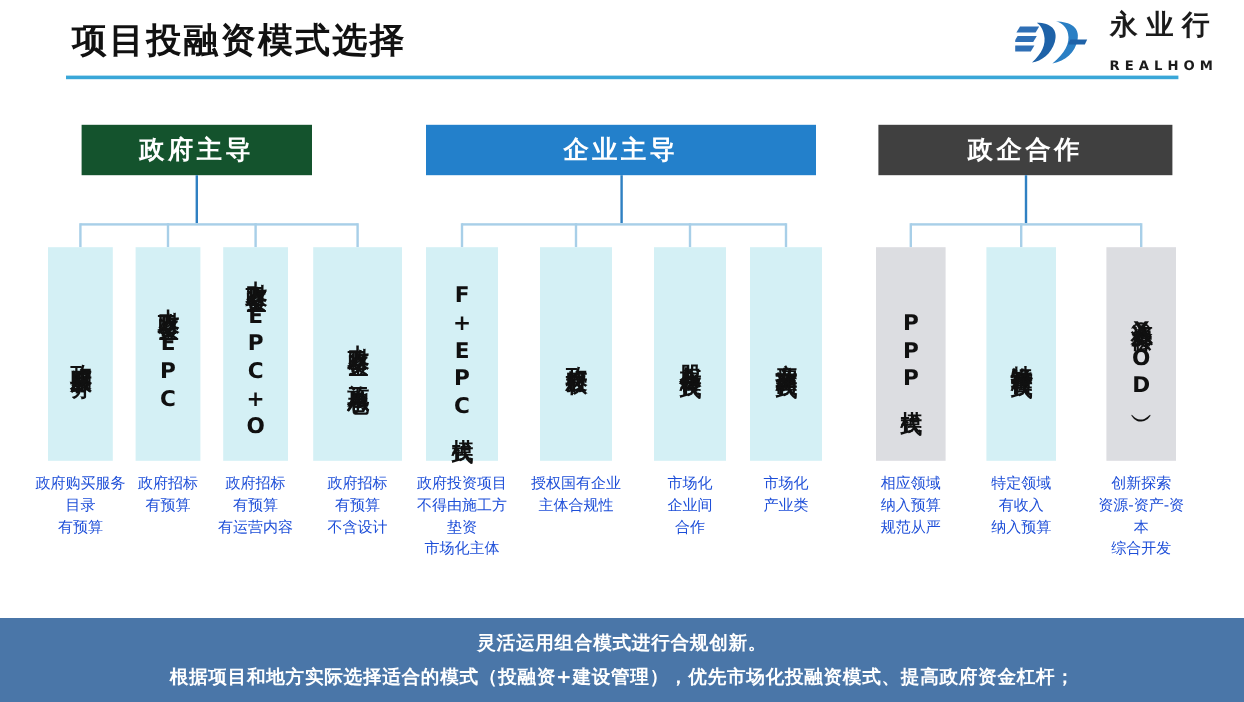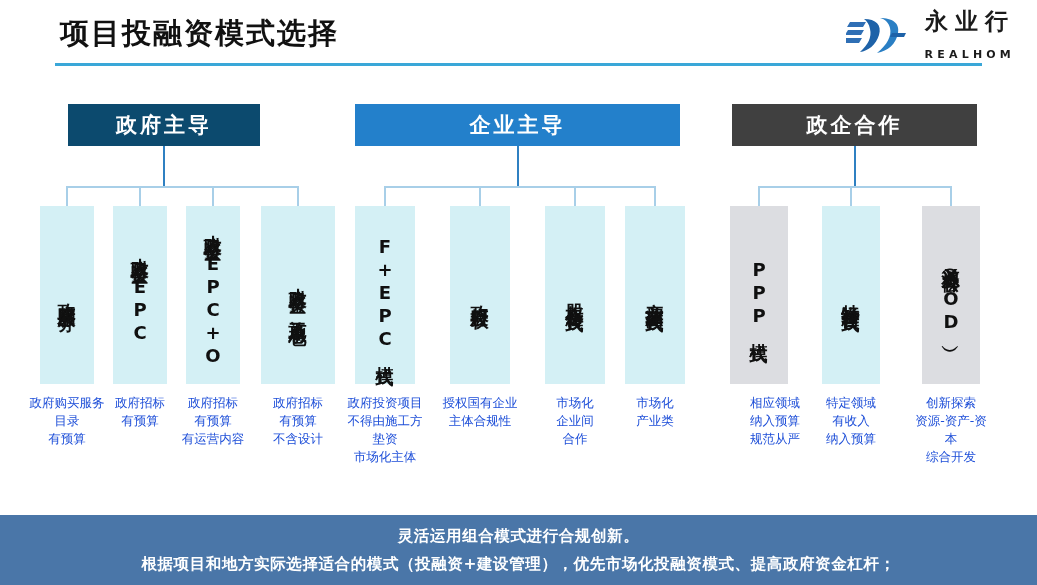--- a/index.html
+++ b/index.html
@@ -93,21 +93,21 @@
     </svg>
     <div id="brand-words">
       <div id="brand-cn">永业行</div>
       <div id="brand-en">REALHOM</div>
     </div>
   </div>
 </div>
 
 <div id="diagram">
     <div class="group" style="left: 18px; width: 320px; height: 430px;">
-      <div class="group-header" style="left: 50px; width: 192px; background: #0c4a6e;">政府主导</div>
+      <div class="group-header" style="left: 50px; width: 192px; background: #14532d;">政府主导</div>
       <div class="stem" style="left: 145px; top: 70px; height: 40px; background: rgb(47, 128, 194);"></div>
       <div class="hbar" style="left: 49px; top: 110px; width: 231px; background: rgb(168, 207, 232);"></div>
       <div class="drop" style="left: 48px; top: 110px; height: 20px; background: rgb(168, 207, 232);"></div>
       <div class="card cyan" style="left: 22px; top: 130px; width: 54px; height: 178px; background: rgb(212, 240, 245);">
         <div class="card-label">政府购买服务</div>
       </div>
       <div class="caption" style="left: 8px; top: 318px; width: 82px;">
         <div>政府购买服务目录</div>
         <div>有预算</div>
       </div>
@@ -177,21 +177,21 @@
       </div>
     </div>
     <div class="group" style="left: 712px; width: 320px; height: 430px;">
       <div class="group-header" style="left: 20px; width: 245px; background: #404040;">政企合作</div>
       <div class="stem" style="left: 141.5px; top: 70px; height: 40px; background: rgb(47, 128, 194);"></div>
       <div class="hbar" style="left: 47px; top: 110px; width: 192px; background: rgb(168, 207, 232);"></div>
       <div class="drop" style="left: 46px; top: 110px; height: 20px; background: rgb(168, 207, 232);"></div>
       <div class="card gray" style="left: 18px; top: 130px; width: 58px; height: 178px; background: rgb(220, 221, 225);">
         <div class="card-label">PPP模式</div>
       </div>
-      <div class="caption" style="left: 22px; top: 318px; width: 82px;">
+      <div class="caption" style="left: 6px; top: 318px; width: 82px;">
         <div>相应领域</div>
         <div>纳入预算</div>
         <div>规范从严</div>
       </div>
       <div class="drop" style="left: 138px; top: 110px; height: 20px; background: rgb(168, 207, 232);"></div>
       <div class="card cyan" style="left: 110px; top: 130px; width: 58px; height: 178px; background: rgb(212, 240, 245);">
         <div class="card-label">特许经营模式</div>
       </div>
       <div class="caption" style="left: 98px; top: 318px; width: 82px;">
         <div>特定领域</div>

